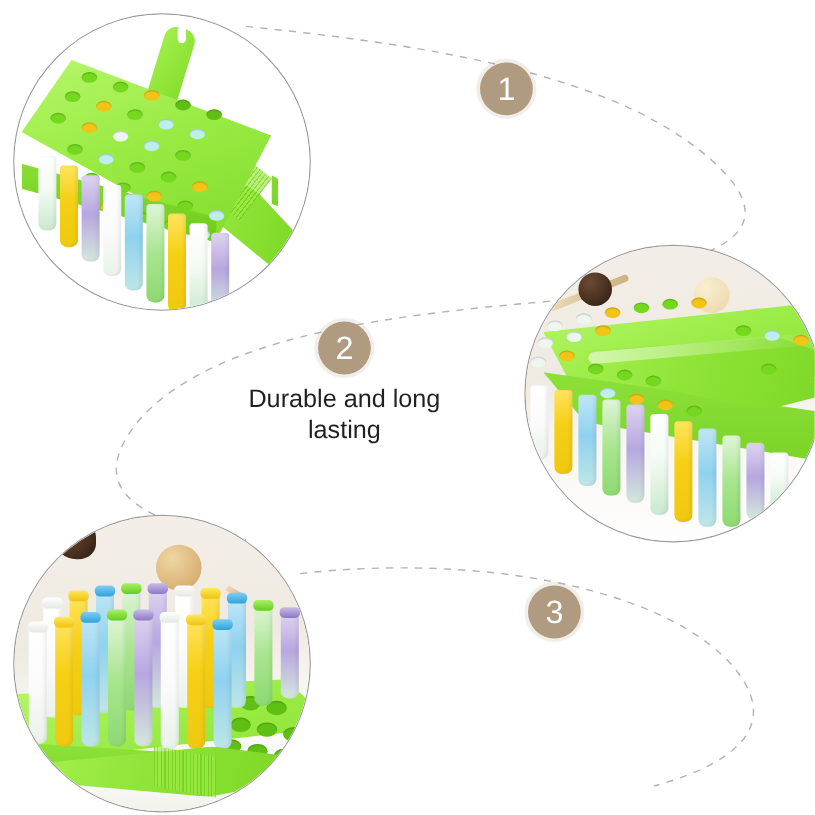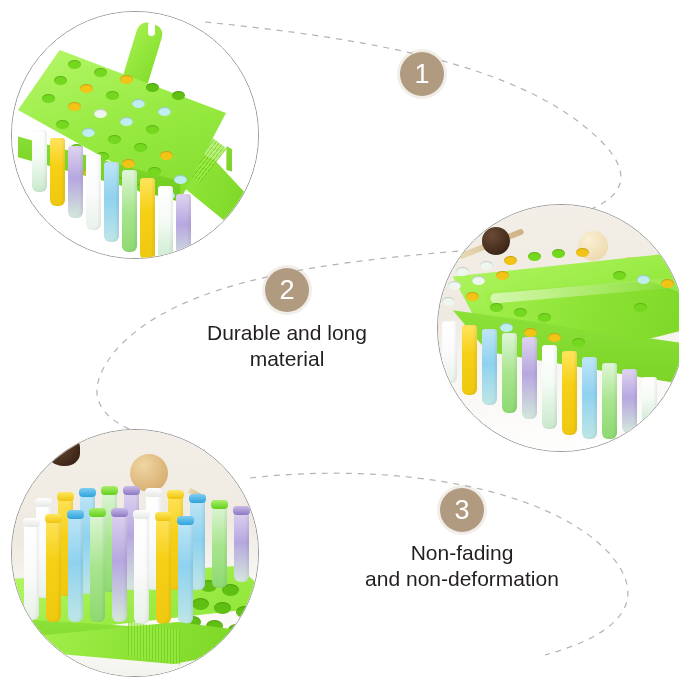--- a/index.html
+++ b/index.html
@@ -364,22 +364,20 @@
     </div>
   </div>
 
   <div class="feature" id="feature-1">
     <div class="badge">1</div>
   </div>
 
   <div class="feature" id="feature-2">
     <div class="badge">2</div>
     <div class="feature-text">Durable and long
-material</div>
+lasting</div>
   </div>
 
   <div class="feature" id="feature-3">
     <div class="badge">3</div>
-    <div class="feature-text">Non-fading
-and non-deformation</div>
   </div>
 
 </div>
 
 </body></html>

